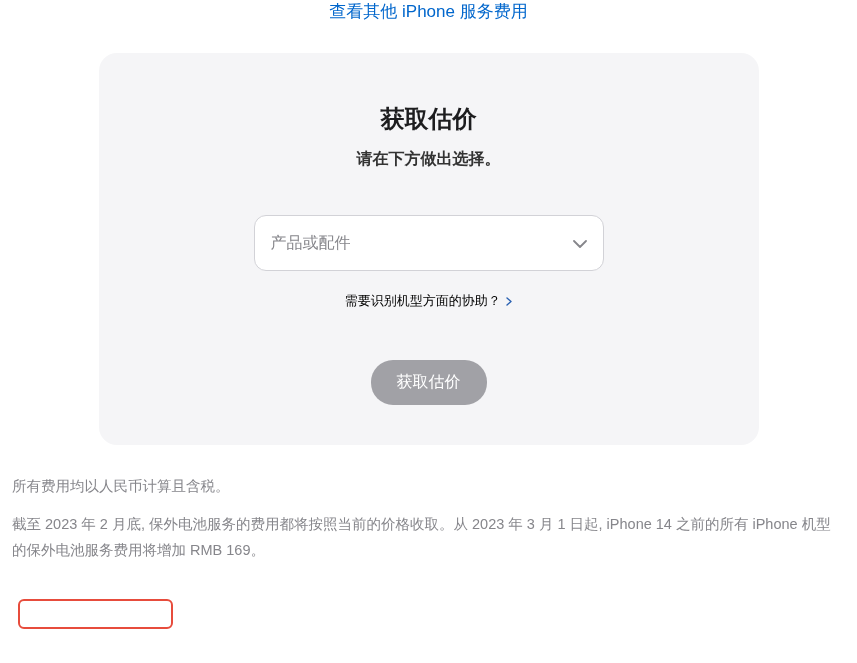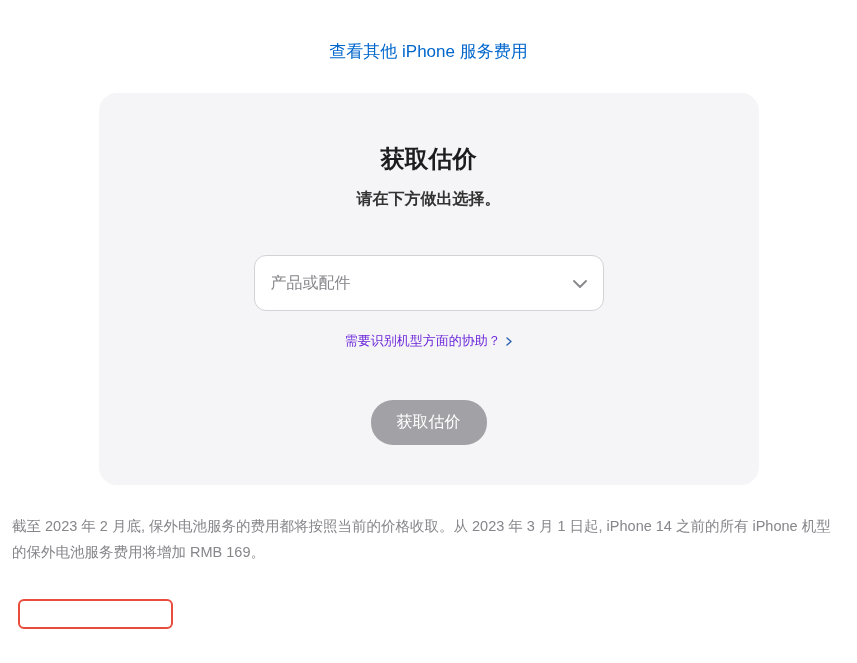--- a/index.html
+++ b/index.html
@@ -9,21 +9,20 @@
     }
     body {
       font-family: -apple-system, BlinkMacSystemFont, "SF Pro Display", "Helvetica Neue", Arial, sans-serif;
       background: #ffffff;
       width: 857px;
       height: 663px;
       position: relative;
     }
     .top-link {
       text-align: center;
-      padding-top: 40px;
       padding-bottom: 30px;
     }
     .top-link a {
       color: #0066cc;
       font-size: 17px;
       text-decoration: none;
       cursor: pointer;
     }
     .card {
       background: #f5f5f7;
@@ -70,21 +69,21 @@
       right: 16px;
       top: 50%;
       transform: translateY(-50%);
       color: #86868b;
     }
     .help-link {
       margin-top: -8px;
       margin-bottom: 50px;
     }
     .help-link a {
-      color: #6d28d9;
+      color: #000000;
       font-size: 13px;
       text-decoration: none;
       cursor: pointer;
     }
     .help-chevron {
       display: inline-block;
       margin-left: 2px;
       vertical-align: middle;
     }
     .submit-button {
@@ -151,16 +150,17 @@
           <path d="M1 1L5 4.5L1 8" stroke="#2960b1" stroke-width="1.4" stroke-linecap="round" stroke-linejoin="round"></path>
         </svg>
       </span>
     </a>
   </div>
 
   <button class="submit-button">获取估价</button>
 </div>
 
 <div class="footer">
+  <p>所有费用均以人民币计算且含税。</p>
   <p>截至 2023 年 2 月底, 保外电池服务的费用都将按照当前的价格收取。从 2023 年 3 月 1 日起, iPhone 14 之前的所有 iPhone 机型的保外电池服务费用将增加 RMB 169。</p>
 </div>
 
 <div class="highlight-box highlight-1"></div>
 
 </body></html>

